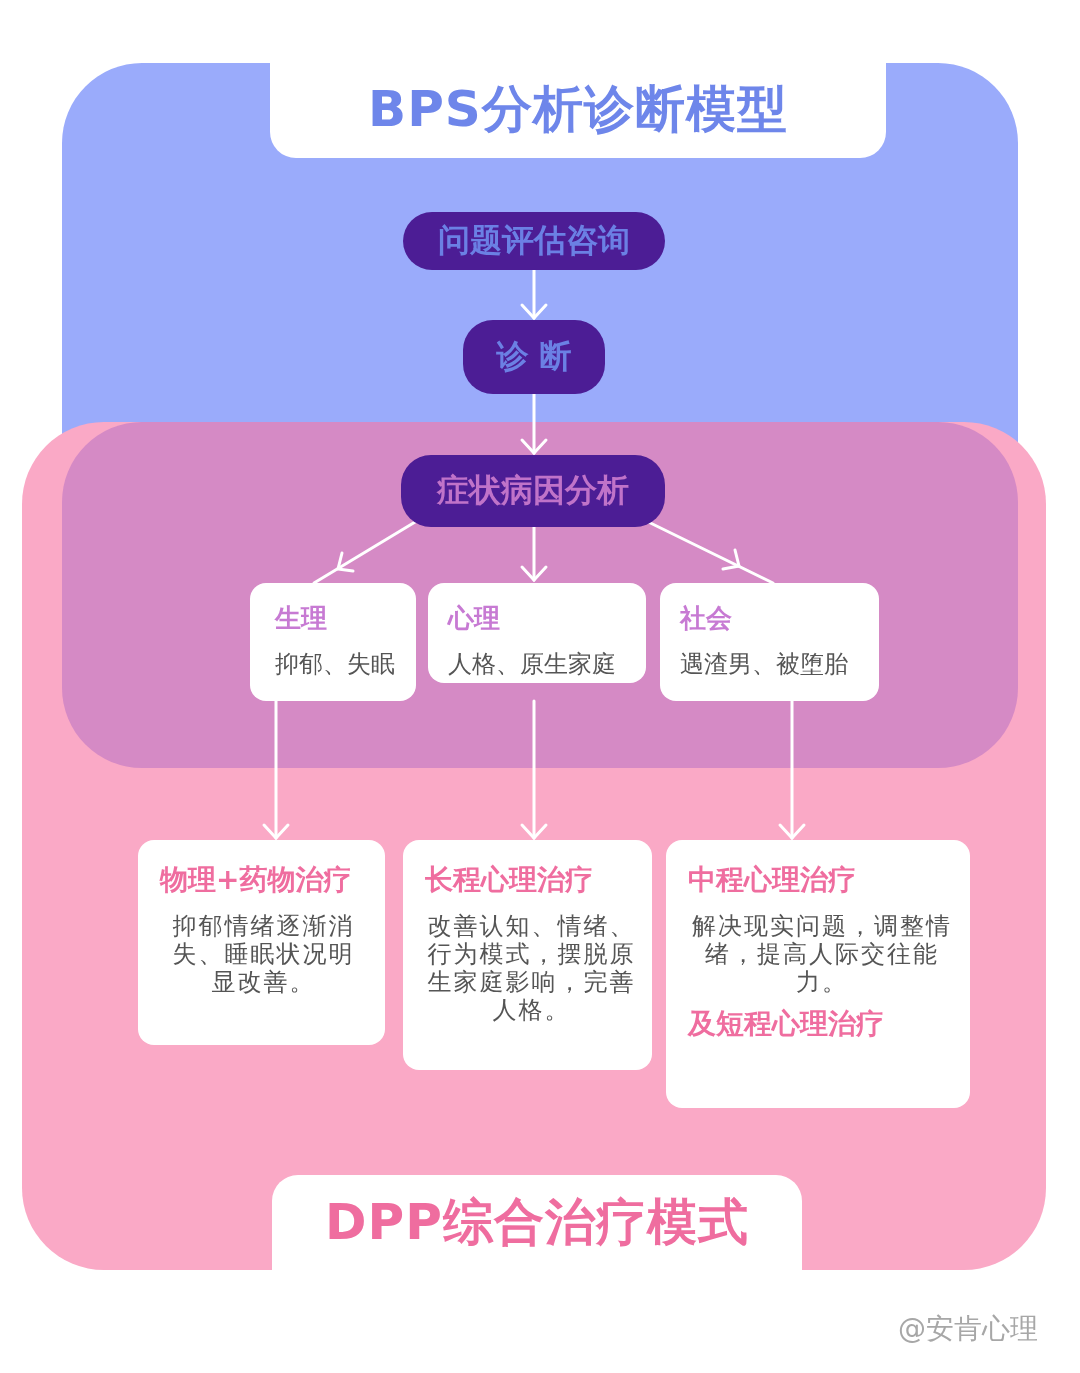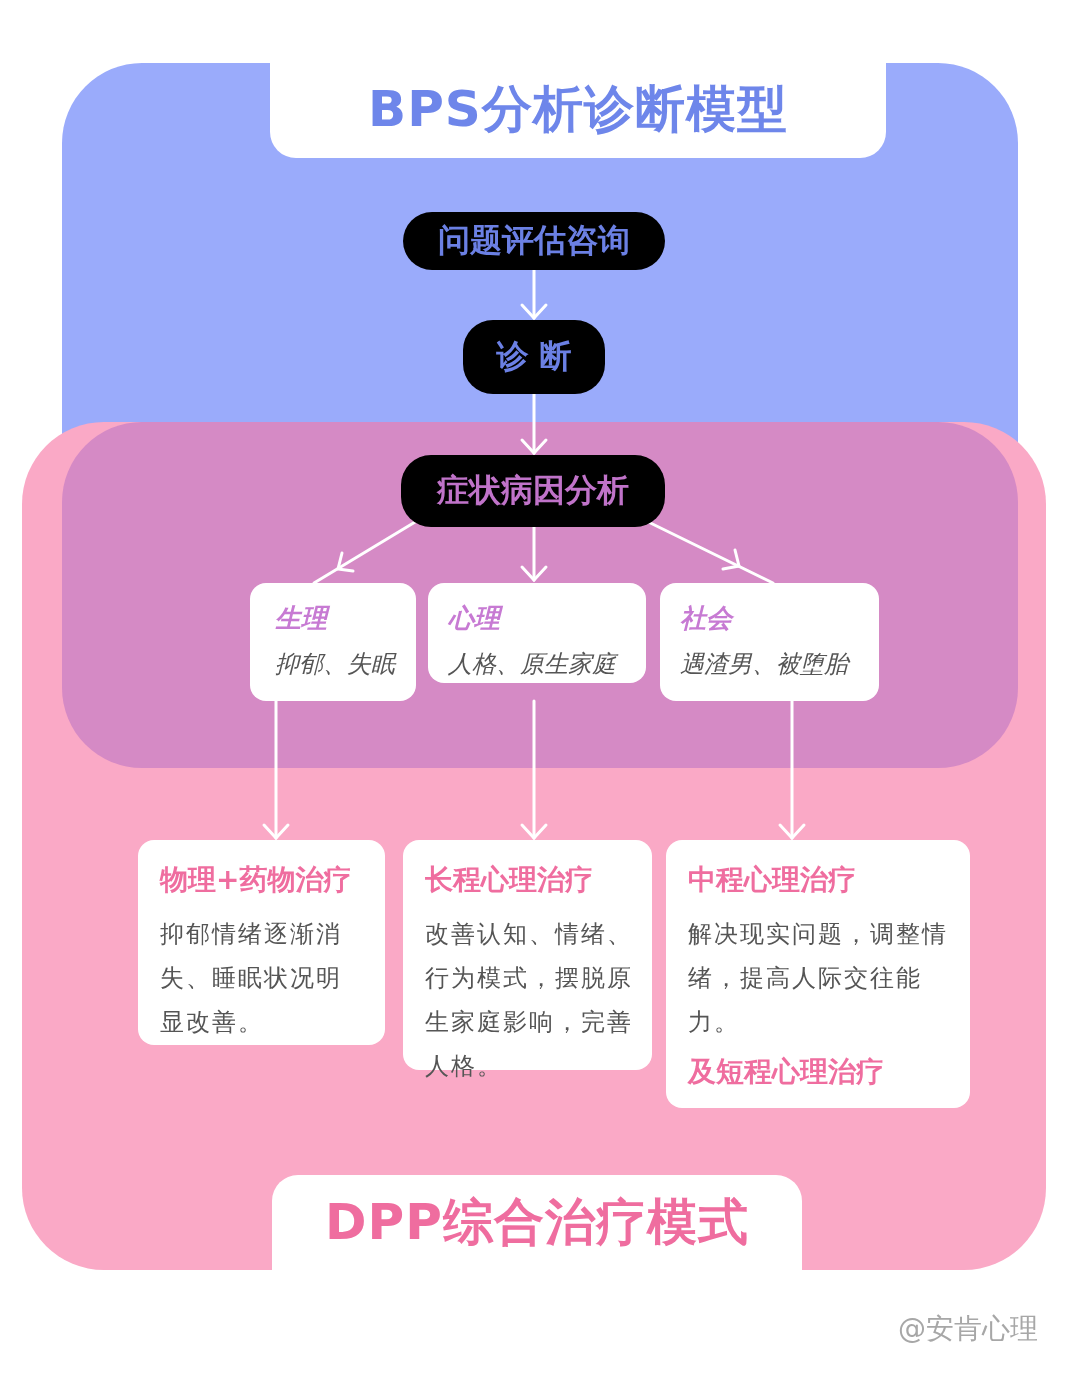--- a/index.html
+++ b/index.html
@@ -7,31 +7,31 @@
          font-family:"DejaVu Sans","Liberation Sans",sans-serif; }
   .abs { position:absolute; }
   .panel-blue { left:62px; top:63px; width:956px; height:705px; background:#9aabfb; border-radius:80px; }
   .panel-pink { left:22px; top:422px; width:1024px; height:848px; background:#faa9c6; border-radius:82px; }
   .panel-overlap { left:62px; top:422px; width:956px; height:346px; background:#d58ac5;
                    border-radius:80px 80px 80px 80px; }
   .title-tab { background:#ffffff; display:flex; align-items:center; justify-content:center;
                font-weight:bold; font-size:50px; letter-spacing:1px; }
   .title-top { left:270px; top:60px; width:616px; height:98px; border-radius:0 0 26px 26px; color:#6e86ea; }
   .title-bottom { left:272px; top:1175px; width:530px; height:95px; border-radius:26px 26px 0 0; color:#ef6d9f; }
-  .pill { background:#000000; border-radius:30px; display:flex; align-items:center; justify-content:center;
+  .pill { background:#4c1d95; border-radius:30px; display:flex; align-items:center; justify-content:center;
           font-weight:bold; font-size:32px; }
   .pill-blue { color:#6b80e4; }
   .pill-purple { color:#c073c9; }
   .box { background:#ffffff; border-radius:16px; box-sizing:border-box; }
-  .factor { padding:18px 0 0 25px;font-style:italic; }
+  .factor { padding:18px 0 0 25px; }
   .factor .h { color:#c77ad3; font-weight:bold; font-size:26px; line-height:34px; }
   .factor .t { color:#555555; font-size:24px; line-height:34px; margin-top:12px; white-space:nowrap; }
   .treat { padding:22px 0 0 22px; }
   .treat .h { color:#ef6d9f; font-weight:bold; font-size:28px; line-height:36px; white-space:nowrap; }
-  .treat .t { color:#555555; font-size:24px; line-height:44px; margin-top:14px; letter-spacing:2px; }
+  .treat .t { color:#555555; font-size:24px; line-height:28px; margin-top:14px; letter-spacing:2px;text-align:center; }
   .treat .h2 { margin-top:10px; }
   .treat .t2 { margin-top:14px; }
   svg.lines { position:absolute; left:0; top:0; width:1080px; height:1373px; pointer-events:none; }
   .watermark { right:42px; top:1310px; color:#a7a7a7; font-size:28px; }
 </style>
 </head>
 <body>
 
 <div class="abs panel-blue"></div>
 <div class="abs panel-pink"></div>

